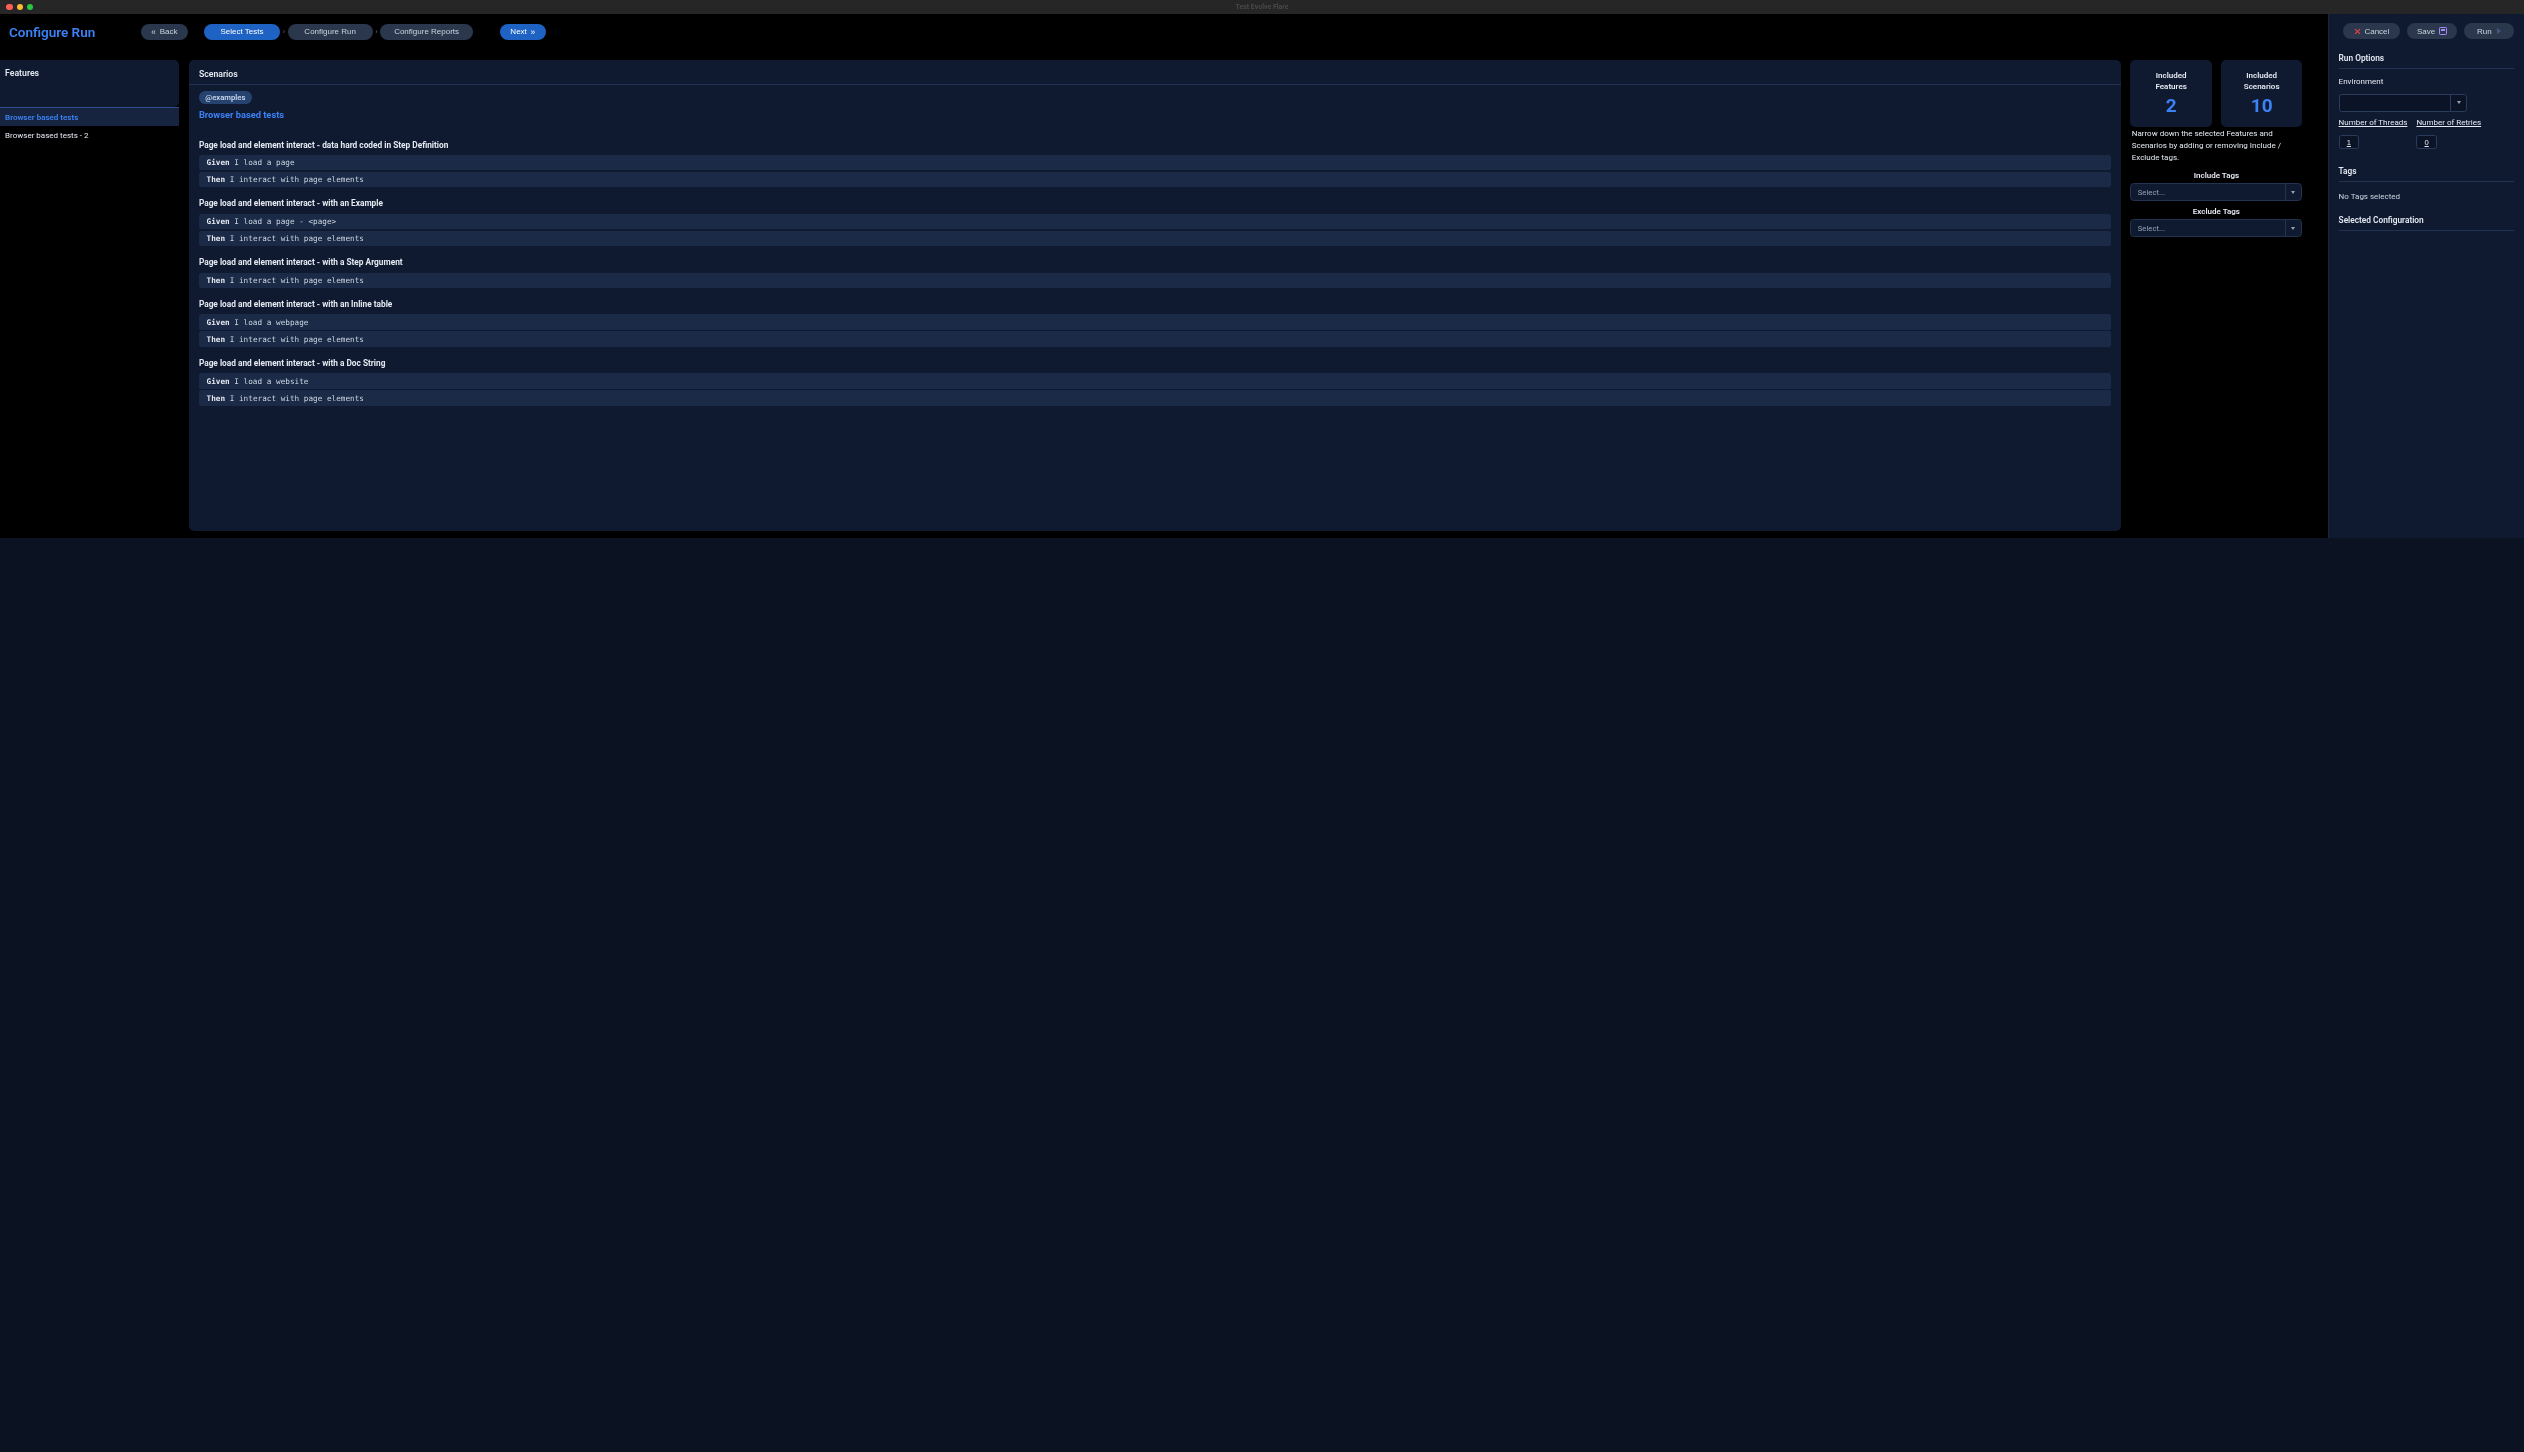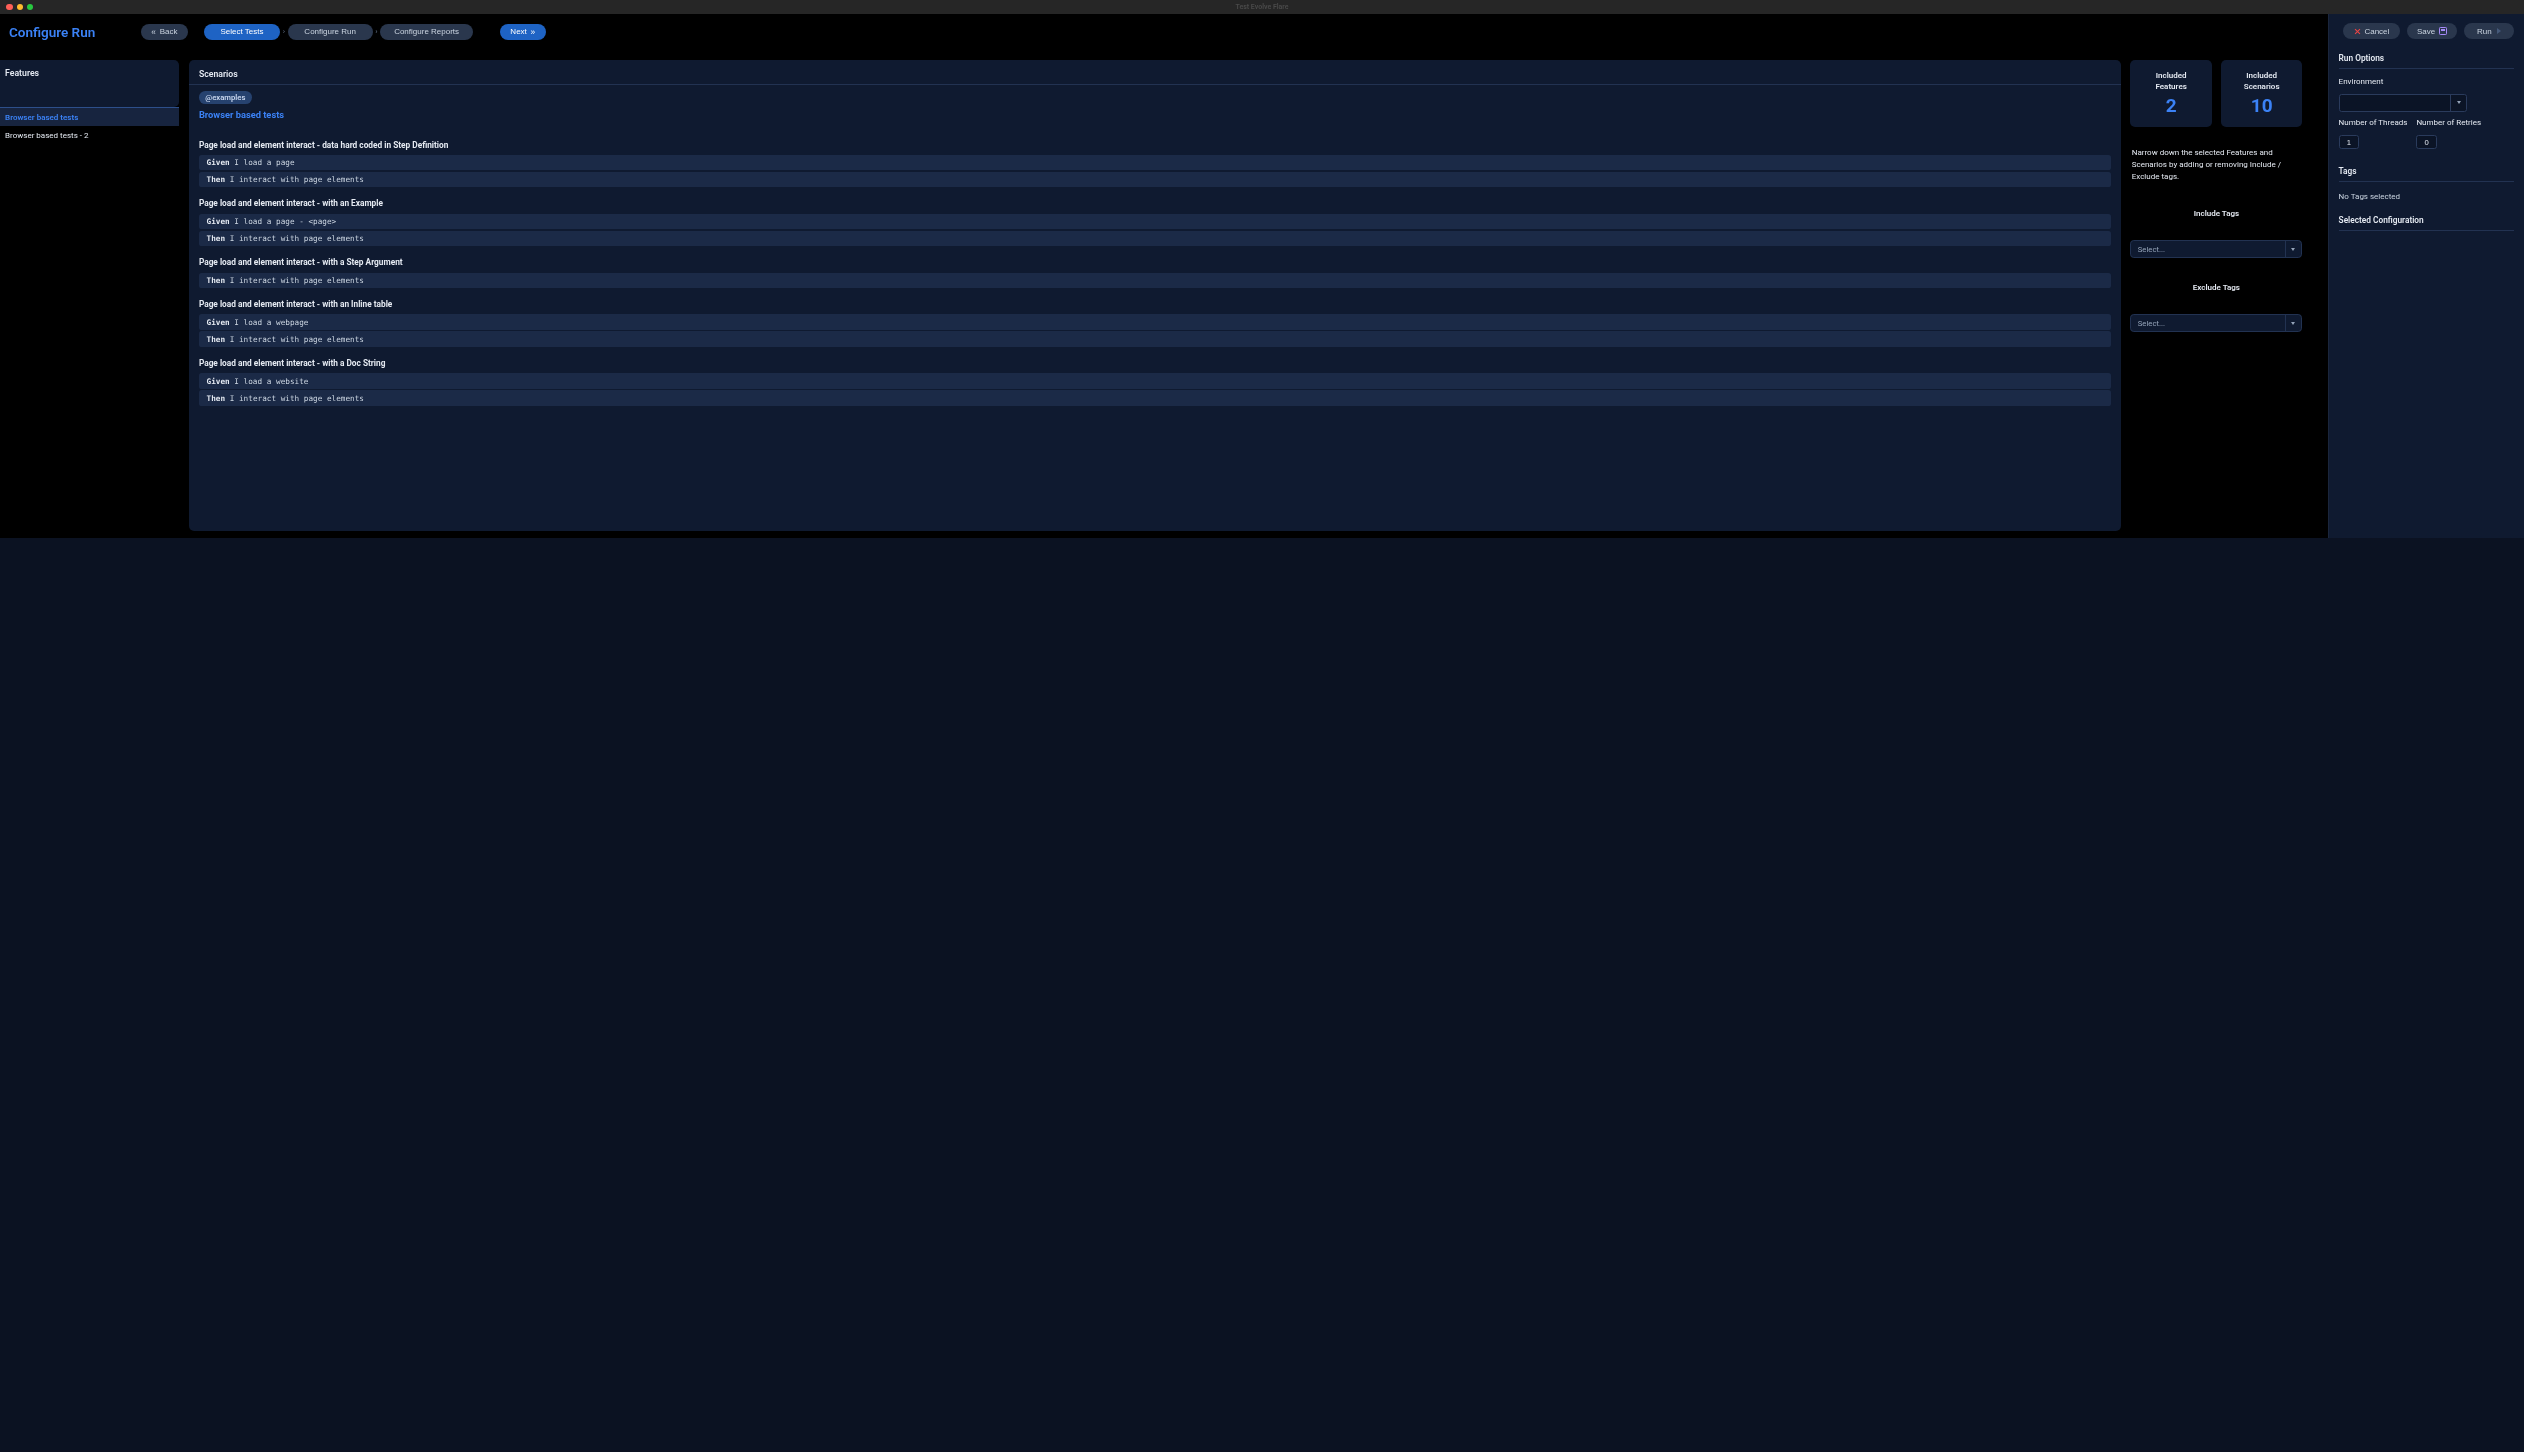--- a/index.html
+++ b/index.html
@@ -91,21 +91,21 @@
 .scenario-block { margin-top: 11.5px; padding: 0 10.3px; }
 .scenario-title { font-size: 8.3px; font-weight: 700; color: #e5eaf2; margin-bottom: 5.1px; }
 .step-row {
   background: #1b2a47; border-radius: 2.6px;
   padding: 3.2px 7.7px; font-size: 7.7px; color: #cbd5e1; margin-bottom: 1.6px;
   font-family: ui-monospace, Menlo, monospace;
 }
 .step-row .kw { color: #e5eaf2; font-weight: 600; }
 
 .rightcol {
-  width: 172px; flex-shrink: 0; display: flex; flex-direction: column; gap: 19px;
+  width: 172px; flex-shrink: 0; display: flex; flex-direction: column; gap: 0;
 }
 .cards-row { display: flex; gap: 9px; }
 .stat-card {
   flex: 1; height: 67px; border-radius: 5.1px; background: #0f1a30;
   display: flex; flex-direction: column; align-items: center; justify-content: center;
 }
 .stat-label { font-size: 8px; color: #e5eaf2; font-weight: 600; line-height: 1.4; text-align: center; }
 .stat-val { font-size: 19px; color: #3b82f6; font-weight: 700; margin-top: 2.6px; }
 .narrow-text { font-size: 8px; color: #e5eaf2; line-height: 1.5; padding: 1.3px 1.3px; }
 .field-label { font-size: 8px; font-weight: 600; color: #e5eaf2; margin: 5.1px 0 3.8px; text-align: center; }
@@ -123,21 +123,21 @@
   border-left: 0.6px solid #1a253c;
   display: flex; flex-direction: column; padding: 0;
   position: absolute; top: 0; right: 0; bottom: 0;
 }
 .sidepanel-top {
   display: flex; justify-content: flex-end; align-items: center;
   padding: 9px 10.3px; gap: 7px;
 }
 .sidepanel-body { padding: 0 9.6px; }
 .section-label { font-size: 8.3px; font-weight: 600; color: #e5eaf2; padding: 5.1px 0; border-bottom: 0.6px solid #223251; margin-bottom: 7.7px; }
-.form-row { display: flex; gap: 9px; margin-top: 6.4px; }
+.form-row { display: flex; gap: 9px; margin-top: 6.4px; text-decoration: underline; }
 .form-field { display: flex; flex-direction: column; gap: 8px; font-size: 8px;}
 .num-input {
   width: 20.5px; height: 14px; background: #0b1426; border: 0.6px solid #2a3b5c;
   border-radius: 2.6px; color: #e5eaf2; text-align: center; font-size: 7.7px;
 }
 .env-select {
   height: 18px; background: #0b1426; border: 0.6px solid #2a3b5c; border-radius: 2.6px;
   width: 128px; display: flex; align-items: center; padding: 0 5.1px; position: relative;
 }
 .env-select .caret-wrap {

